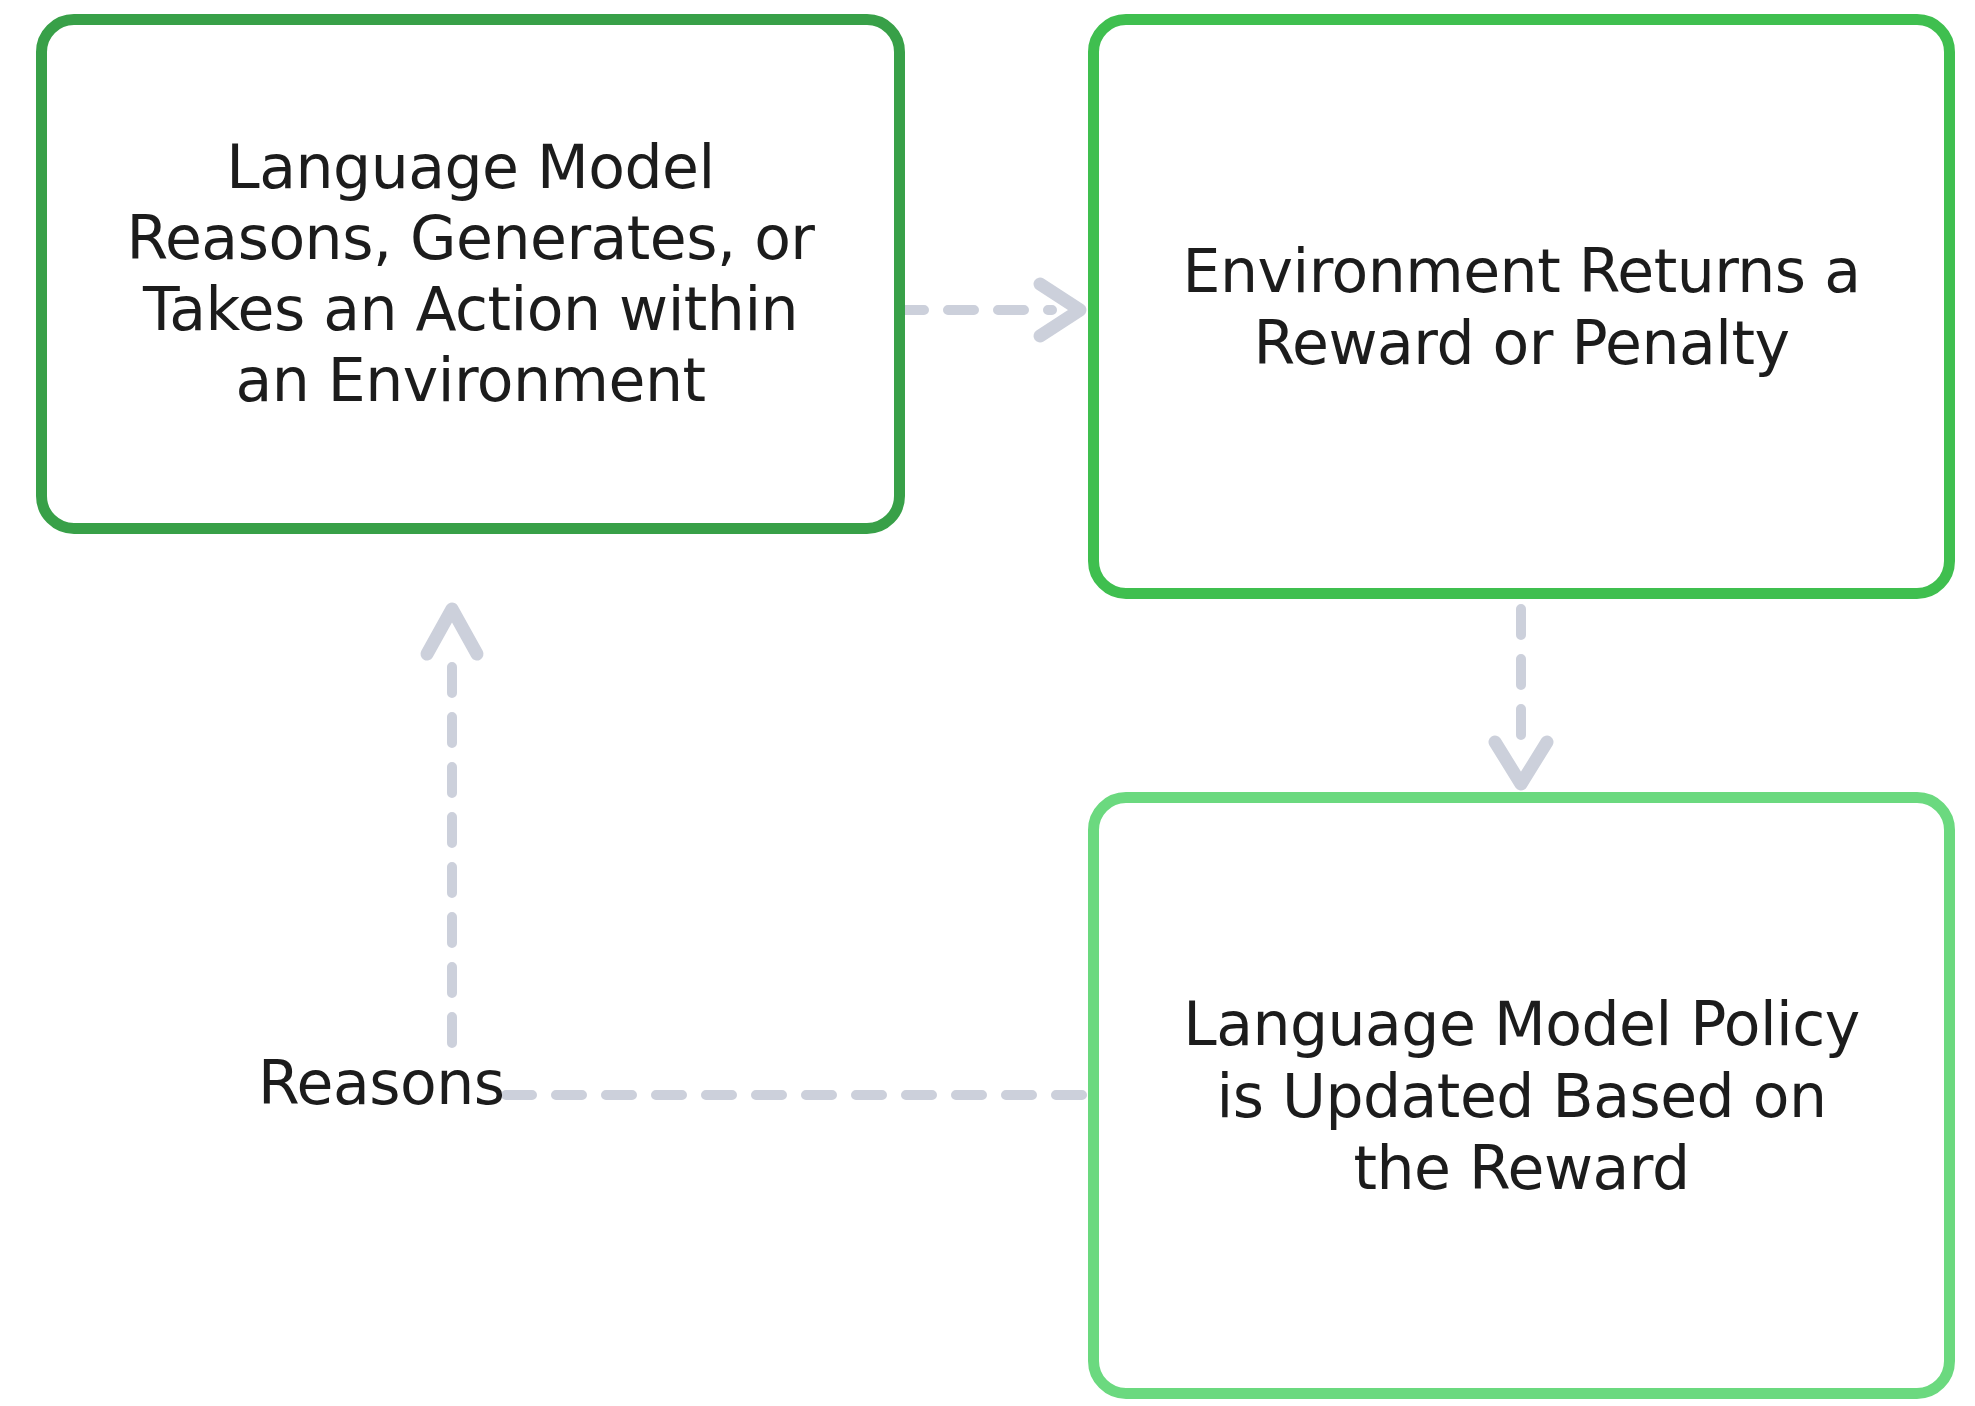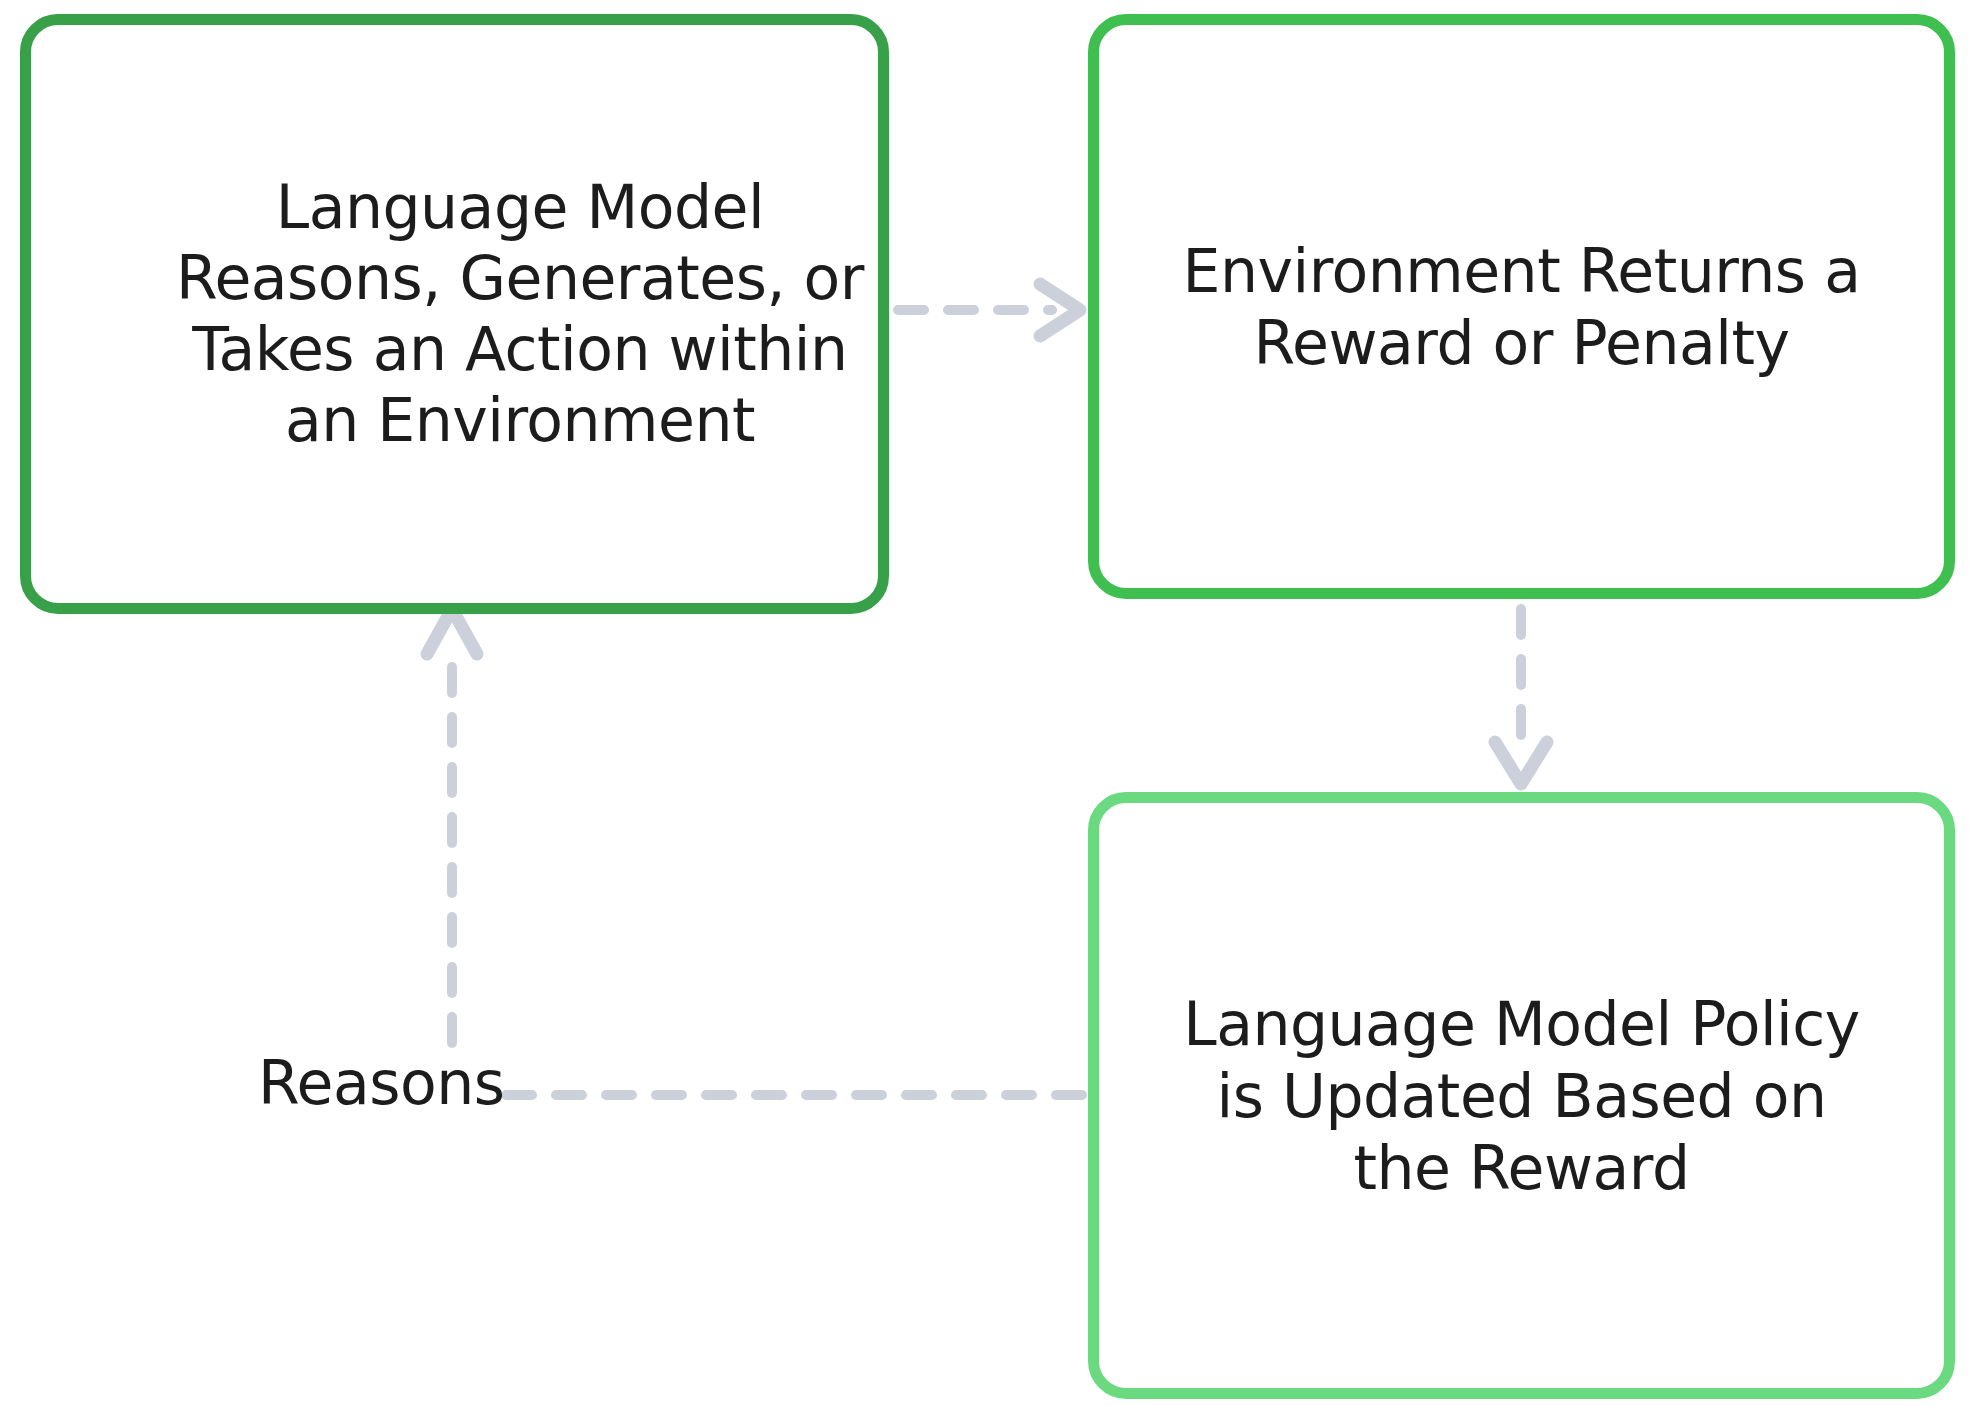--- a/index.html
+++ b/index.html
@@ -29,27 +29,26 @@
   }
   .flow-box .label {
     color: #1c1c1c;
     font-weight: 400;
     letter-spacing: -0.5px;
     white-space: pre-line;
   }
 
   
   #box-lm-action {
-    left: 20px;
+    left: 36px;
     top: 14px;
     width: 869px;
-    height: 600px;
+    height: 520px;
     border-width: 11px;
     border-color: #38a048;
-    justify-content: flex-end;
   }
   #box-lm-action .label {
     font-size: 60px;
     line-height: 1.18;
     padding: 0 14px;
   }
 
   
   #box-environment {
     left: 1088px;

